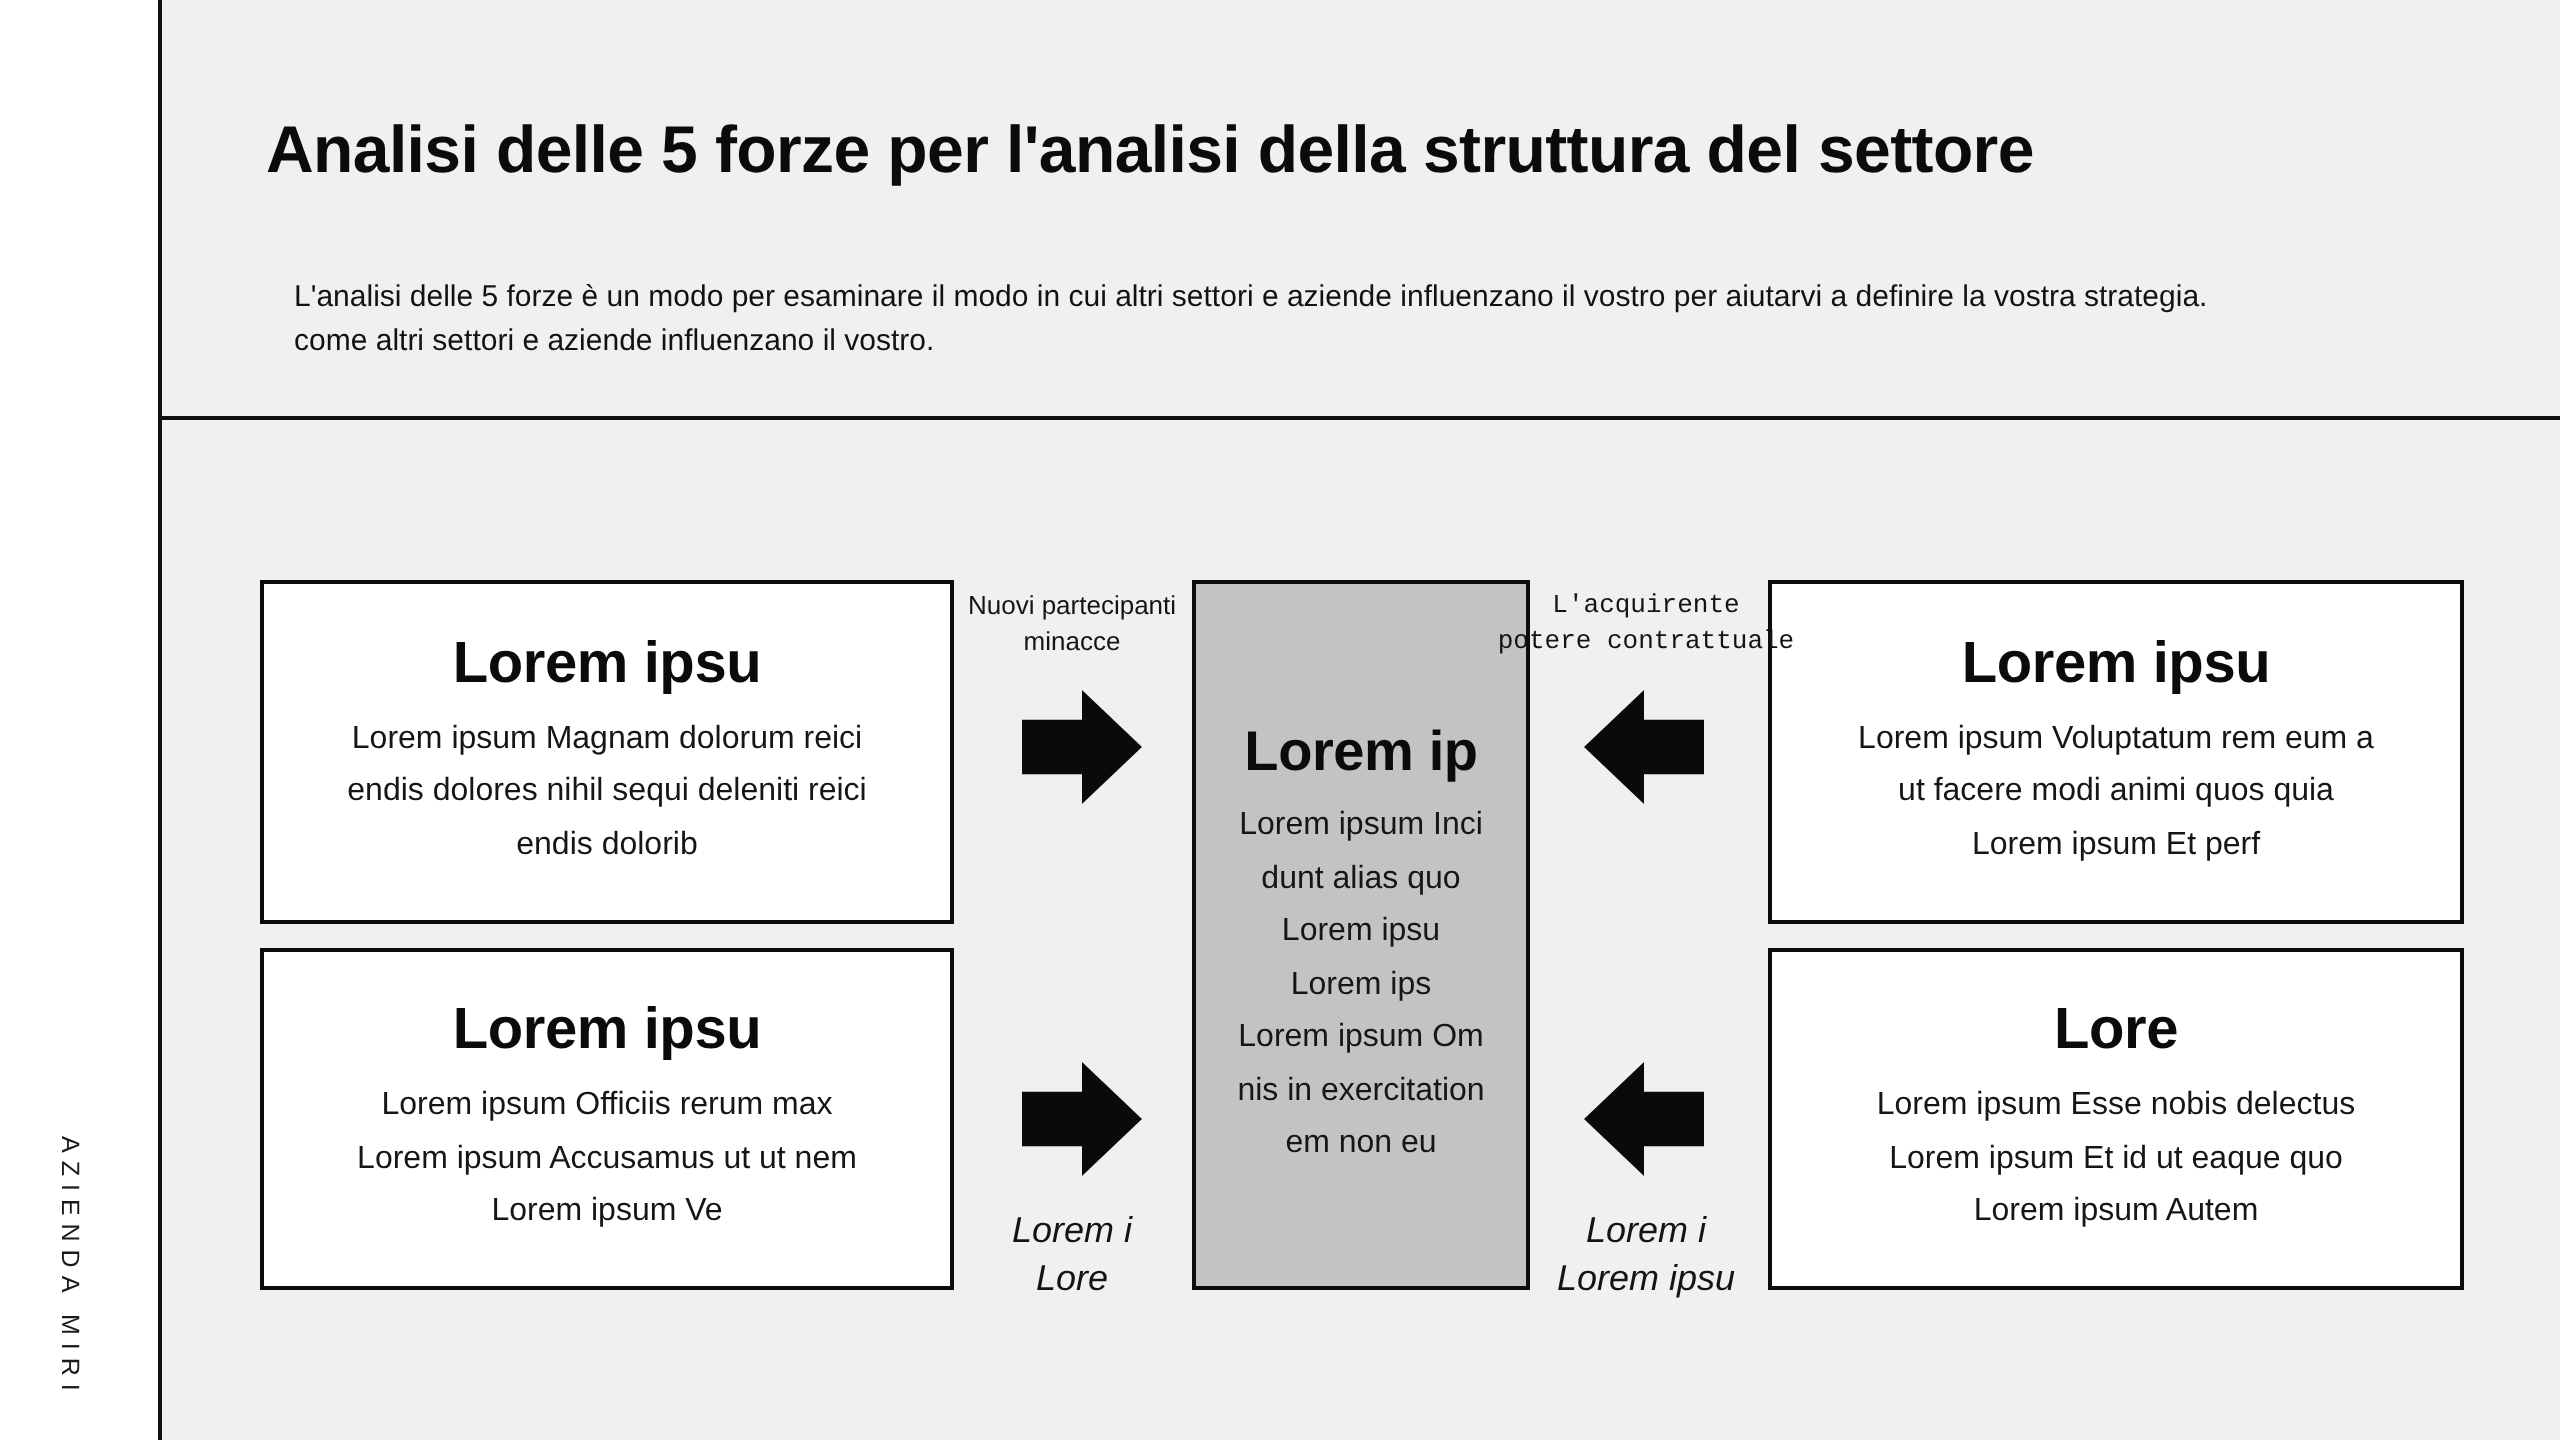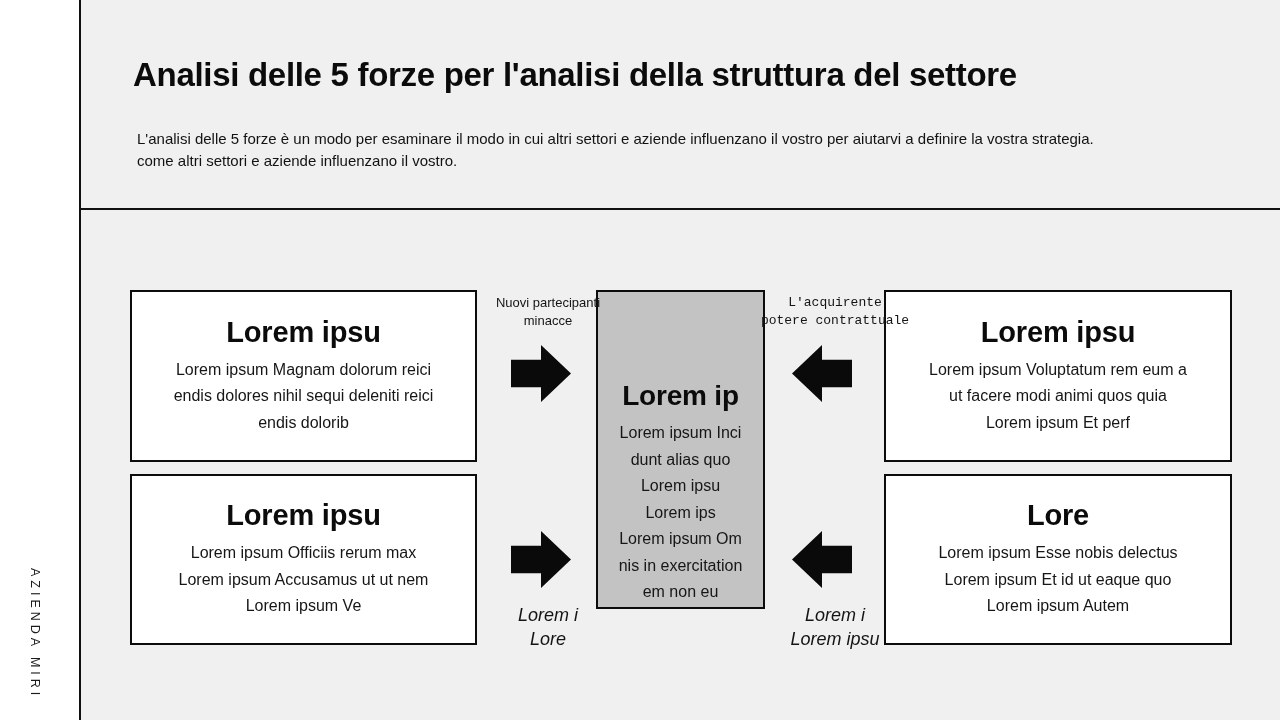--- a/index.html
+++ b/index.html
@@ -17,59 +17,59 @@
     font-weight:500; color:#1a1a1a; white-space:nowrap;
   }
   
   .title {
     position:absolute; left:133px; top:56px; margin:0;
     font-size:33px; font-weight:bold; letter-spacing:-0.3px; color:#0b0b0b;
     white-space:nowrap;
     text-align:center;
   }
   .subtitle {
-    position:absolute; left:135px; top:126px; margin:2px;
+    position:absolute; left:135px; top:126px; margin:12px;
     font-size:15px; line-height:22px; font-weight:500; color:#121212;
     white-space:pre-line;
   }
   .hline { position:absolute; left:79px; top:208px; width:1201px; height:2px; background:#101010; }
 
   
   .box {
     position:absolute; box-sizing:border-box;
     background:#ffffff; border:2px solid #0c0c0c;
     display:flex; flex-direction:column; justify-content:center;
     text-align:center; padding:6px 4px;
   }
   .box h2 { margin:0 0 8px 0; font-size:29px; font-weight:bold; color:#0b0b0b; letter-spacing:-0.2px; }
   .box p  { margin:0; font-size:16px; line-height:26.5px; color:#161616; white-space:pre-line; }
 
   .box-tl { left:130px; top:290px; width:347px; height:172px; }
   .box-bl { left:130px; top:474px; width:347px; height:171px; }
   .box-tr { left:884px; top:290px; width:348px; height:172px; }
   .box-br { left:884px; top:474px; width:348px; height:171px; }
   .box-c  {
-    left:596px; top:290px; width:169px; height:319px;
-    background:#c3c3c4; justify-content:flex-start; padding-top:88px;
+    left:596px; top:290px; width:169px; height:355px;
+    background:#c3c3c4; justify-content:flex-start; padding-top:68px;
   }
   .box-c h2 { font-size:28px; }
 
   
   .arrow { position:absolute; width:60px; height:57px; background:#0a0a0a; }
   .arrow-right { clip-path:polygon(0 26%, 50% 26%, 50% 0, 100% 50%, 50% 100%, 50% 74%, 0 74%); }
   .arrow-left  { clip-path:polygon(100% 26%, 50% 26%, 50% 0, 0 50%, 50% 100%, 50% 74%, 100% 74%); }
   .ar-tl { left:511px; top:345px; }
   .ar-bl { left:511px; top:531px; }
   .ar-tr { left:792px; top:345px; }
   .ar-br { left:792px; top:531px; }
 
   
   .lbl {
     position:absolute; transform:translateX(-50%);
-    text-align:center; white-space:pre-line; color:#141414;margin-left:12px;
+    text-align:center; white-space:pre-line; color:#141414;
   }
   .lbl-small { font-size:13px; line-height:18px; }
   .lbl-big   { font-size:18px; line-height:24px;font-style:italic; }
   .lbl-tl { left:536px; top:294px; }
   .lbl-tr { left:823px; top:294px;font-family:Liberation Mono, monospace; }
   .lbl-bl { left:536px; top:603px; }
   .lbl-br { left:823px; top:603px; }
 </style>
 </head>
 <body>

